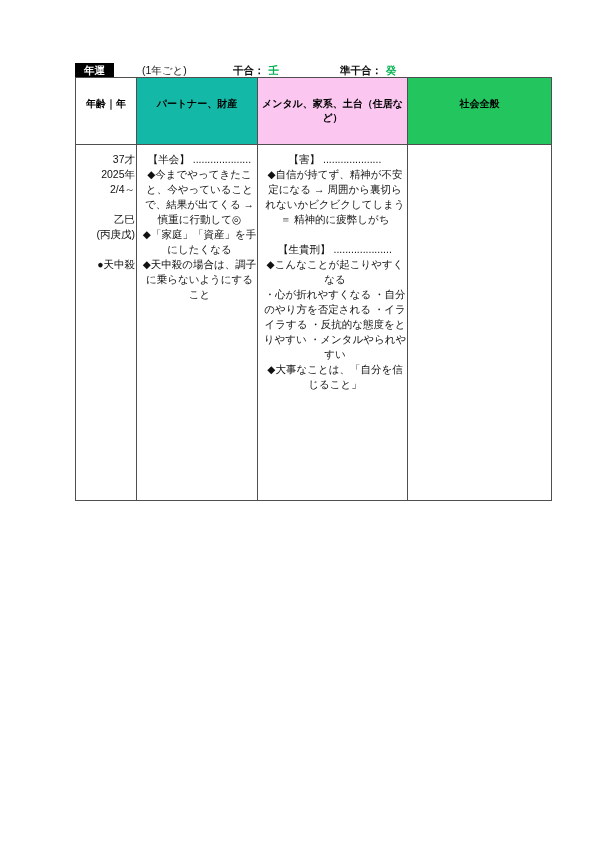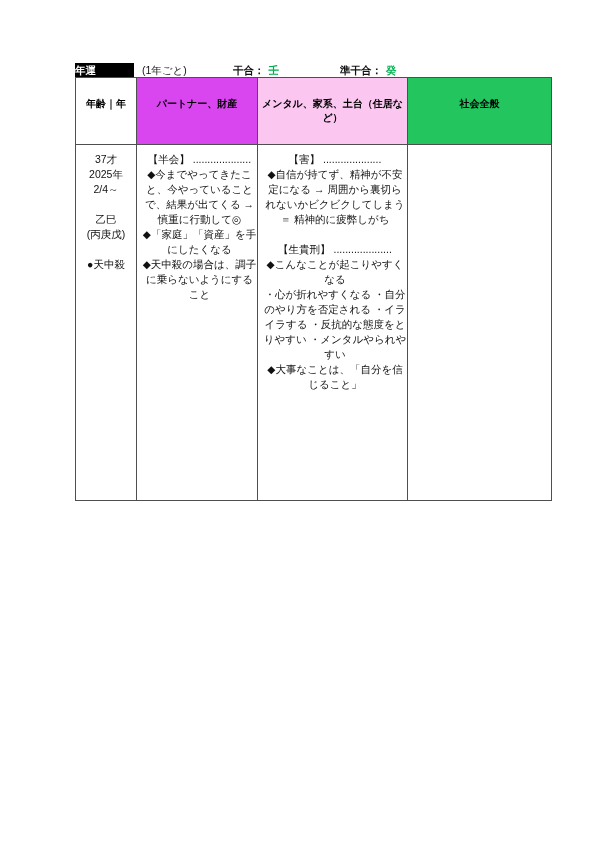--- a/index.html
+++ b/index.html
@@ -2,38 +2,38 @@
 <html><head>
 <meta charset="utf-8">
 <style>
   html, body { margin:0; padding:0; background:#ffffff; }
   .page {
     position:relative; width:600px; height:849px; background:#ffffff;
     font-family:"Liberation Sans","DejaVu Sans",sans-serif; color:#111;
     overflow:hidden;
   }
   .title-box {
-    position:absolute; left:75px; top:63px; width:59px; height:15px;
-    text-align:left; font-weight:bold; font-size:10.5px; line-height:15px;font-family:Liberation Serif, serif;
+    position:absolute; left:75px; top:63px; width:39px; height:15px;
+    text-align:center; font-weight:bold; font-size:10.5px; line-height:15px;font-family:Liberation Serif, serif;
   }
   .subtitle { position:absolute; left:142px; top:64px; font-size:10.5px;text-align:right; }
   .hdr-inline { position:absolute; top:64px; font-size:10.5px; font-weight:bold; white-space:nowrap; }
   .kango { left:233px; }
   .junkango { left:340px;text-align:right; }
   .hdr-inline .val { margin-left:4px; }
   table.fortune-table {
     position:absolute; left:75px; top:77px; width:476px;
     border-collapse:collapse; table-layout:fixed;
   }
   .c-age { width:61px; } .c-partner { width:121px; }
   .c-mental { width:150px; } .c-social { width:144px; }
   th, td { border:1px solid #4f4f4f; vertical-align:top; }
   th { font-size:10px; font-weight:bold; height:13px; padding:19px 0; color:#000; text-align:center; }
   td { font-size:10.5px; padding:7px 0 0 5px; text-align:center; }
-  td.cell-age { text-align:center; padding:7px 1px 0; }
+  td.cell-age { text-align:right; padding:7px 1px 0; }
   tr.row-0 { height:356px; }
   tr.row-1 { height:360px; }
   .line { margin:0; line-height:15px; min-height:15px; word-break:break-all; }
 </style>
 </head>
 <body>
 
 <div class="page">
 
   <div class="title-box" style="background: rgb(0, 0, 0); color: rgb(255, 255, 255);">年運</div>
@@ -51,21 +51,21 @@
   <table class="fortune-table">
     <colgroup>
       <col class="c-age">
         <col class="c-partner">
         <col class="c-mental">
         <col class="c-social">
     </colgroup>
     <thead>
       <tr id="header-row">
           <th style="background: rgb(255, 255, 255);">年齢｜年</th>
-          <th style="background: #d946ef;">パートナー、財産</th>
+          <th style="background: #14b8a6;">パートナー、財産</th>
           <th style="background: rgb(251, 199, 240);">メンタル、家系、土台（住居など）</th>
           <th style="background: #22c55e;">社会全般</th>
         </tr>
     </thead>
     <tbody id="table-body">
         <tr class="row-0">
           <td class="cell-age">
             <p class="line">37才</p>
             <p class="line">2025年</p>
             <p class="line">2/4～</p>

